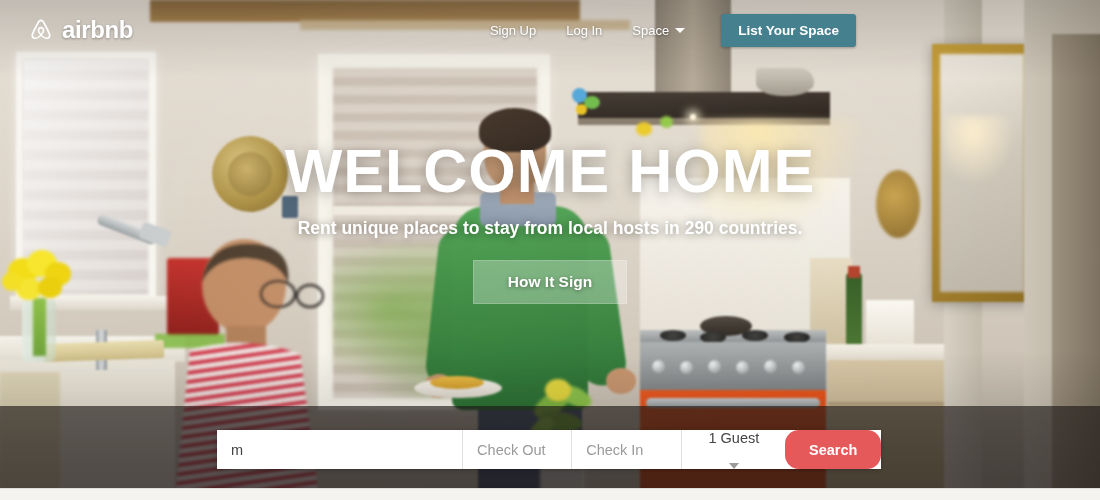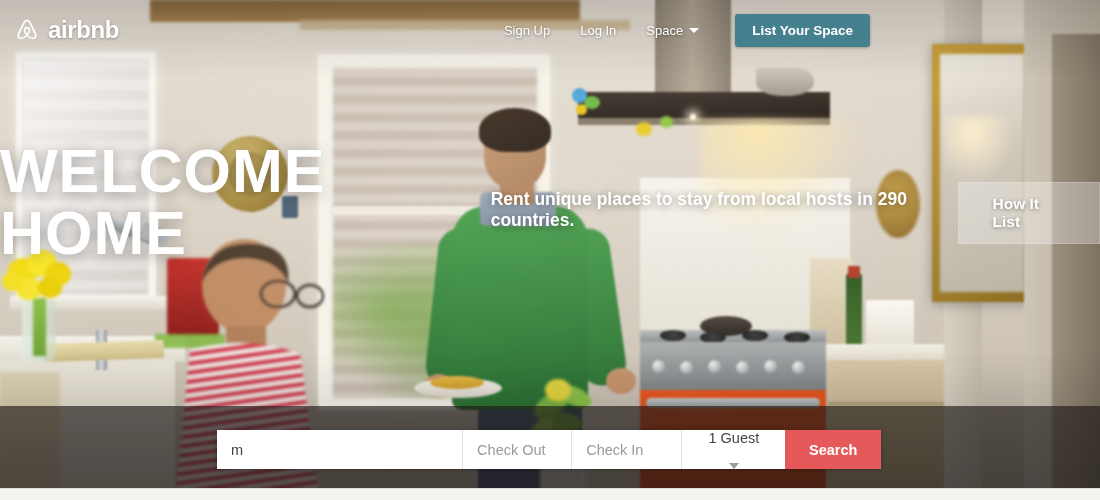--- a/index.html
+++ b/index.html
@@ -210,37 +210,37 @@
        width:100%; height:100%; }
   .photo-soften{ inset:0; width:100%; height:100%;
        backdrop-filter:blur(1.3px); }
 
   
   .dark-band { position:absolute; left:0; top:406px; width:1100px; height:82px;
                background:rgba(28,24,22,.64); }
 
   
   .header { position:absolute; left:0; top:0; width:884px; height:60px;
-            display:flex; align-items:center; padding:0 14px; z-index:40; }
+            display:flex; align-items:center; padding:0 28px; z-index:40; }
   .logo { display:flex; align-items:center; gap:8px; cursor:pointer; }
   .logo-mark { width:26px; height:26px; }
   .logo-text { color:#fff; font-size:24px; font-weight:700; letter-spacing:-.4px;
                text-shadow:0 1px 3px rgba(0,0,0,.35); }
   .nav { margin-left:auto; display:flex; align-items:center; gap:30px; }
   .nav-link { color:#fff; font-size:13px; font-weight:400; cursor:pointer;
               text-shadow:0 1px 3px rgba(0,0,0,.45); display:flex; align-items:center; gap:6px; }
   .caret { width:0;height:0;border-left:5px solid transparent;border-right:5px solid transparent;
            border-top:5px solid #fff; display:inline-block; }
   .list-space { background:#45808f; color:#fff; font-size:13.5px; font-weight:700;
                 padding:9px 17px; border-radius:3px; cursor:pointer; margin-left:6px;
                 box-shadow:0 1px 3px rgba(0,0,0,.28); }
 
   
   .hero { position:absolute; left:0; top:140px; width:1100px; z-index:30;
-          display:flex; align-items:center; }
+          display:flex; flex-direction:column; align-items:center; }
   .hero-title { color:#fff; font-size:61px; font-weight:700; letter-spacing:1px;
                 line-height:1.02; text-shadow:0 2px 14px rgba(0,0,0,.30); }
   .hero-sub { color:#fff; font-size:17.5px; font-weight:700; margin-top:16px;
               text-shadow:0 1px 9px rgba(0,0,0,.48); }
   .hero-btn { margin-top:21px; background:rgba(255,255,255,.30); color:#fff;
               font-size:15.5px; font-weight:700; padding:12px 34px; cursor:pointer;
               text-shadow:0 1px 4px rgba(0,0,0,.40);
               border:1px solid rgba(255,255,255,.18); }
 
   
@@ -251,21 +251,21 @@
              border-right:1px solid #e0e0e0; padding:0 14px;
              font-size:14.5px; color:#444; background:#fff; }
   .sb-loc   { width:254px; }
   .sb-in    { width:113px; color:#9a9a9a; }
   .sb-out   { width:112px; color:#9a9a9a; }
   .sb-guest { width:106px; justify-content:space-between; border-right:none;flex-direction:column; }
   .gcaret { width:0;height:0;border-left:5px solid transparent;border-right:5px solid transparent;
             border-top:6px solid #9b9b9b; }
   .sb-search { width:99px; display:flex; align-items:center; justify-content:center;
                background:#e6595a; color:#fff; font-size:14.5px; font-weight:700;
-               cursor:pointer; height:39px; }
+               cursor:pointer; height:39px;border-radius:14px; }
 
   
   .bottom-strip { position:absolute; left:0; top:488px; width:1100px; height:12px;
                   background:#f4f3ef; border-top:1px solid #dededa; z-index:45; }
 </style>
 </head>
 <body>
 
 <div class="page">
 
@@ -429,21 +429,21 @@
         <span>Space</span>
         <i class="caret"></i>
       </span>
       <span class="list-space">List Your Space</span>
     </div>
   </div>
 
   <div class="hero">
     <h1 class="hero-title">WELCOME HOME</h1>
     <p class="hero-sub">Rent unique places to stay from local hosts in 290 countries.</p>
-    <div class="hero-btn">How It List</div>
+    <div class="hero-btn">How It Sign</div>
   </div>
 
   <div class="searchbar">
     <div class="sb-cell sb-loc">
       <span>m</span>
     </div>
     <div class="sb-cell sb-out">
       <span>Check Out</span>
     </div>
     <div class="sb-cell sb-in">

